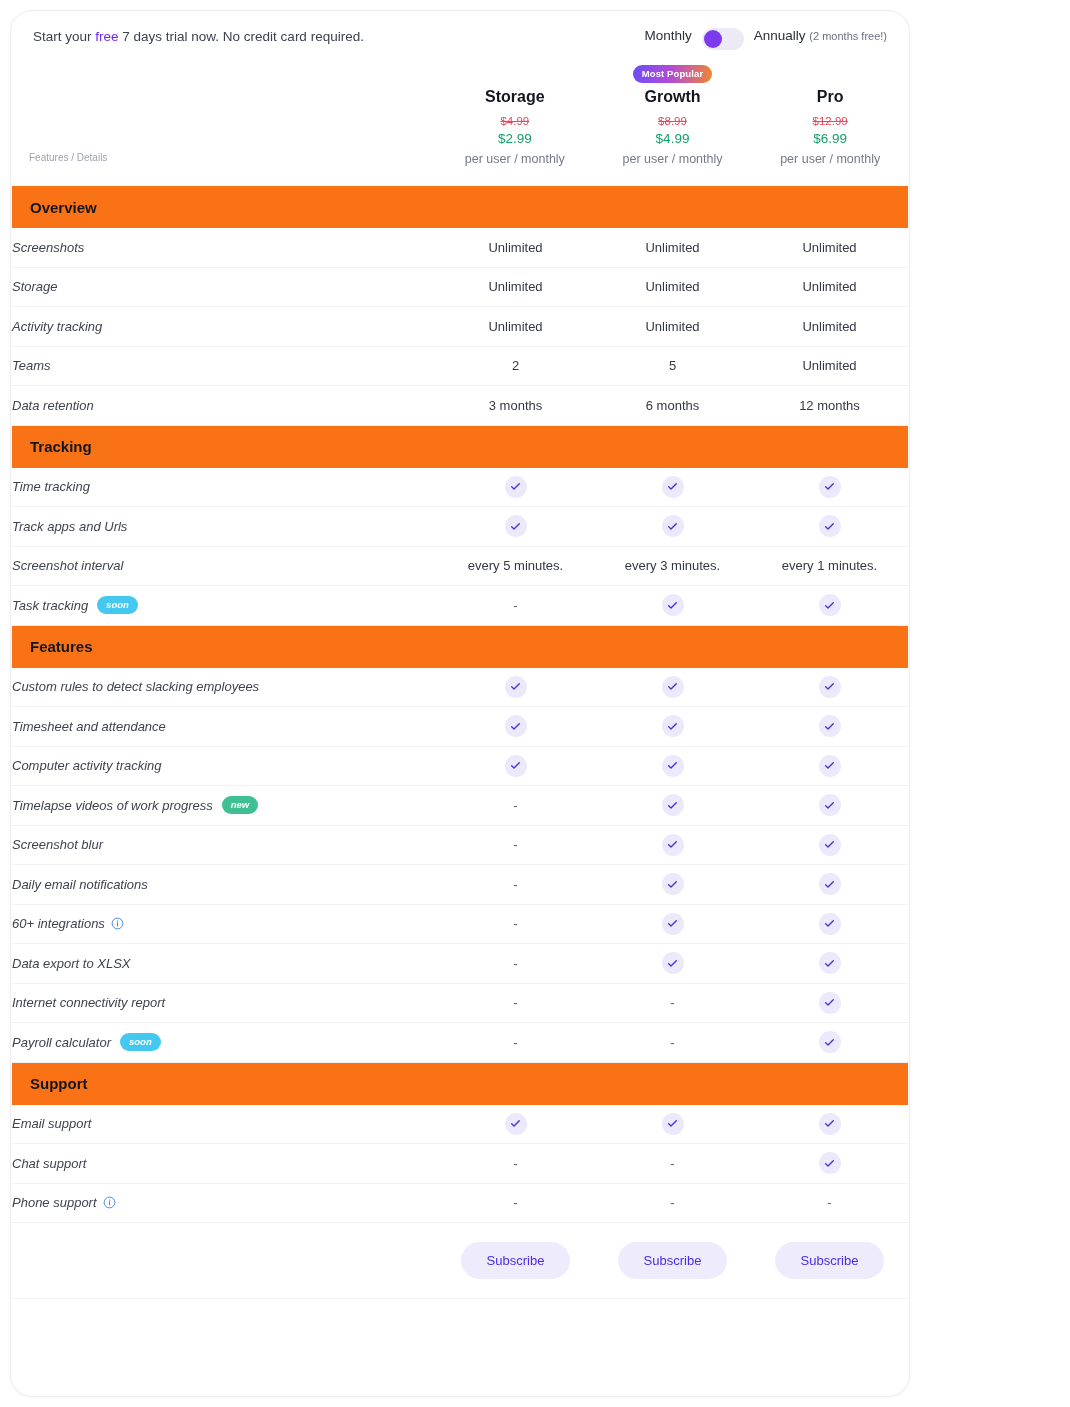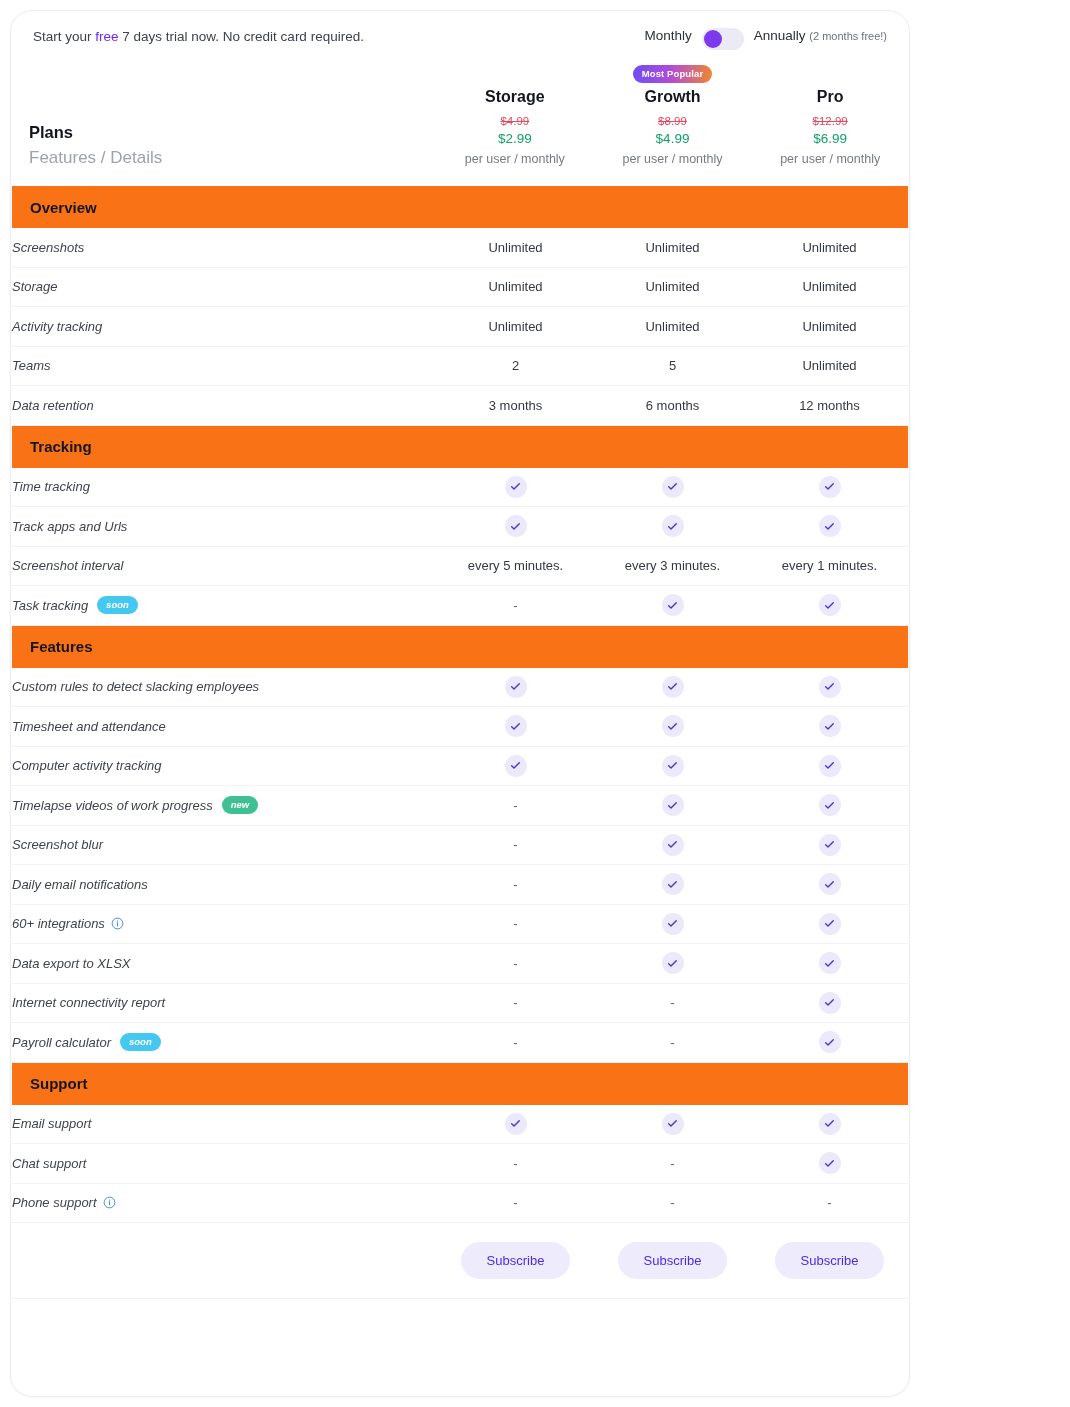--- a/index.html
+++ b/index.html
@@ -88,21 +88,21 @@
     align-items: flex-end;
     padding-bottom: 6px;
   }
   .plans-title {
     font-size: 16.5px;
     font-weight: bold;
     color: #14161f;
     line-height: 20px;
   }
   .plans-sub {
-    font-size: 17px;
+    font-size: 10px;
     color: #9da2b0;
     margin-top: 8px;
     line-height: 16px;
   }
   .label-block { padding-bottom: 14px; }
 
   .plan-badge-slot {
     height: 22px;
     display: flex;
     justify-content: center;
@@ -249,21 +249,20 @@
       <div class="switch">
         <div class="knob"></div>
       </div>
       <span class="toggle-label"><span>Annually</span>
         <span class="sub">(2 months free!)</span></span>
     </div>
   </div>
 
   <div class="grid-row header-row">
     <div class="col-label label-block">
-      <div class="plans-title">Plans</div>
       <div class="plans-sub">Features / Details</div>
     </div>
 
     <div class="col-plan">
       <div class="plan-badge-slot"></div>
       <div class="plan-name">Storage</div>
       <div class="plan-old">$4.99</div>
       <div class="plan-new">$2.99</div>
       <div class="plan-per">per user / monthly</div>
     </div>

